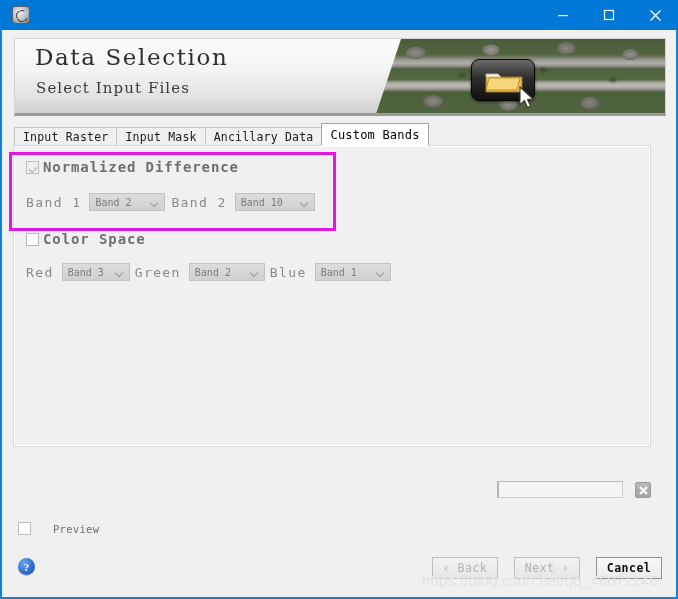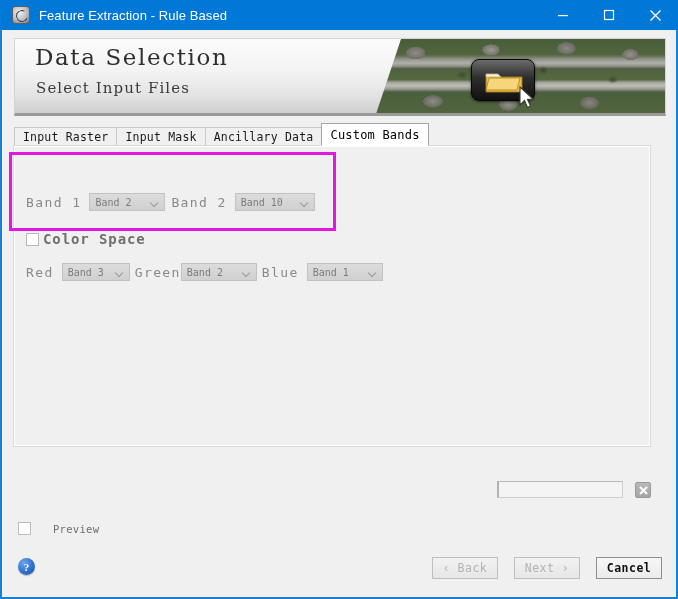--- a/index.html
+++ b/index.html
@@ -289,21 +289,20 @@
     pointer-events: none;
   }
 </style>
 </head>
 <body>
 
 <div id="window">
 
   <div id="titlebar">
     <div id="title-icon"></div>
-    <div id="title-text">Feature Extraction - Rule Based</div>
     <div id="win-controls">
       <div class="win-btn">
         <svg width="12" height="12" viewBox="0 0 12 12">
             <rect x="1" y="6" width="10" height="1.2" fill="#fff"></rect>
           </svg>
       </div>
       <div class="win-btn">
         <svg width="12" height="12" viewBox="0 0 12 12">
             <rect x="1.5" y="1.5" width="9" height="9" fill="none" stroke="#fff" stroke-width="1.2"></rect>
           </svg>
@@ -335,20 +334,24 @@
 
   <div id="tabstrip">
     <div class="tab">Input Raster</div>
     <div class="tab">Input Mask</div>
     <div class="tab">Ancillary Data</div>
     <div class="tab active">Custom Bands</div>
   </div>
 
   <div id="panel">
 
+    <div class="cb-row" style="left:11px; top:12px;">
+      <div class="checkbox checked"></div>
+      <div class="group-label">Normalized Difference</div>
+    </div>
 
     <div class="cb-row" style="left:11px; top:46px;">
       <div class="field-label" style="margin-right:8px;">Band 1</div>
       <div class="combo" style="width:76px;">
         <span class="combo-text">Band 2</span>
         <span class="chev"></span>
       </div>
       <div class="field-label" style="margin-left:6px; margin-right:8px;">Band 2</div>
       <div class="combo" style="width:80px;">
         <span class="combo-text">Band 10</span>
@@ -360,21 +363,21 @@
       <div class="checkbox"></div>
       <div class="group-label">Color Space</div>
     </div>
 
     <div class="cb-row" style="left:11px; top:116px;">
       <div class="field-label" style="margin-right:8px;">Red</div>
       <div class="combo" style="width:68px;">
         <span class="combo-text">Band 3</span>
         <span class="chev"></span>
       </div>
-      <div class="field-label" style="margin-left:5px; ">Green</div>
+      <div class="field-label" style="margin-left:5px; margin-right:8px;">Green</div>
       <div class="combo" style="width:76px;">
         <span class="combo-text">Band 2</span>
         <span class="chev"></span>
       </div>
       <div class="field-label" style="margin-left:5px; margin-right:8px;">Blue</div>
       <div class="combo" style="width:76px;">
         <span class="combo-text">Band 1</span>
         <span class="chev"></span>
       </div>
     </div>
@@ -396,14 +399,15 @@
   </div>
 
   <div id="help-icon">?</div>
 
   <div id="wizard-buttons">
     <div class="wz-btn">‹ Back</div>
     <div class="wz-btn">Next ›</div>
     <div class="wz-btn enabled">Cancel</div>
   </div>
 
+  <div id="watermark">https://blog.csdn.net/qq_46071146</div>
 
 </div>
 
 </body></html>

